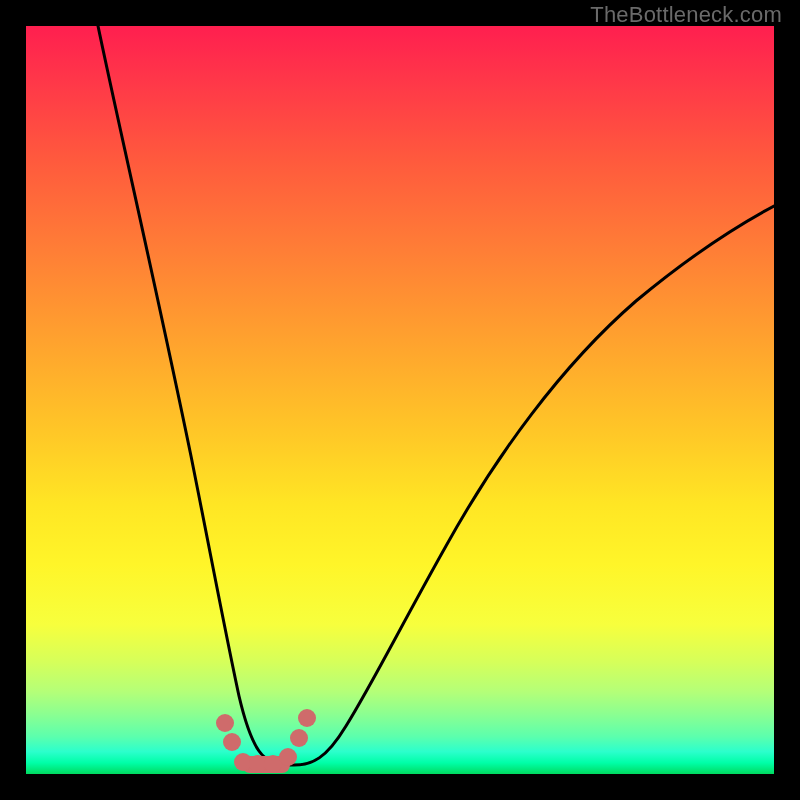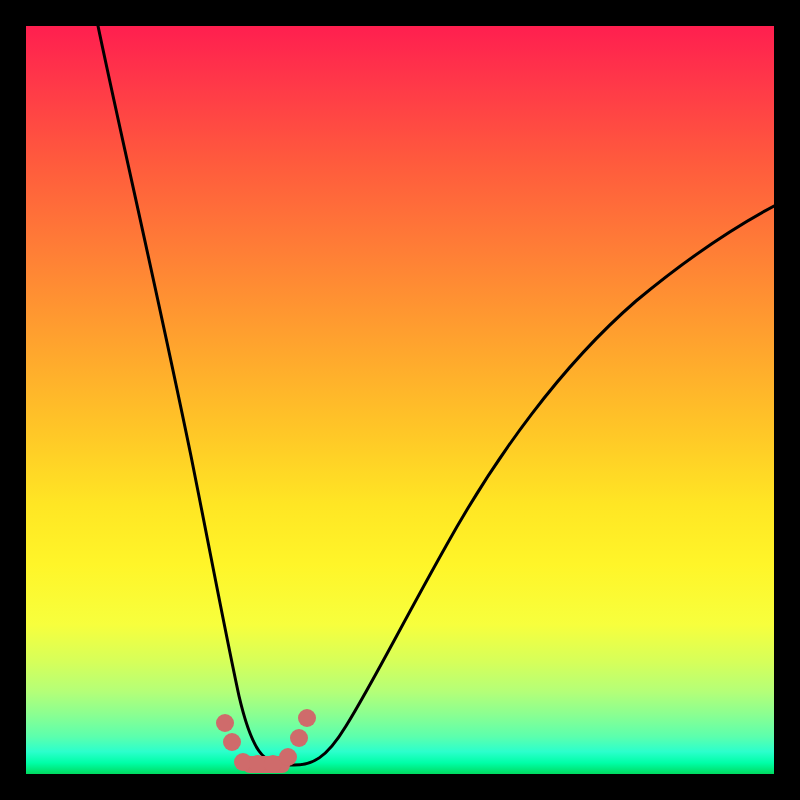--- a/index.html
+++ b/index.html
@@ -65,20 +65,21 @@
     top: 0;
     width: 100%;
     height: 100%;
   }
 </style>
 </head>
 <body>
 
 <div class="container">
 
+  <div class="watermark">TheBottleneck.com</div>
 
   <div class="plot-frame">
     <div class="gradient"></div>
 
     <svg class="curve-svg" viewBox="0 0 748 748" preserveAspectRatio="none">
 
       <path d="M 72,0 C 95,110 130,260 165,430 C 185,530 200,610 213,670 C 220,700 226,715 233,725 C 240,735 250,739 268,739 C 286,739 300,733 320,700 C 345,660 375,600 420,520 C 470,430 535,340 610,275 C 670,225 720,195 748,180" fill="none" stroke="#000000" stroke-width="3" stroke-linecap="round"></path>
 
       <g fill="#cf6b6b" stroke="none">
         <rect x="216" y="730" width="48" height="17" rx="8"></rect>

